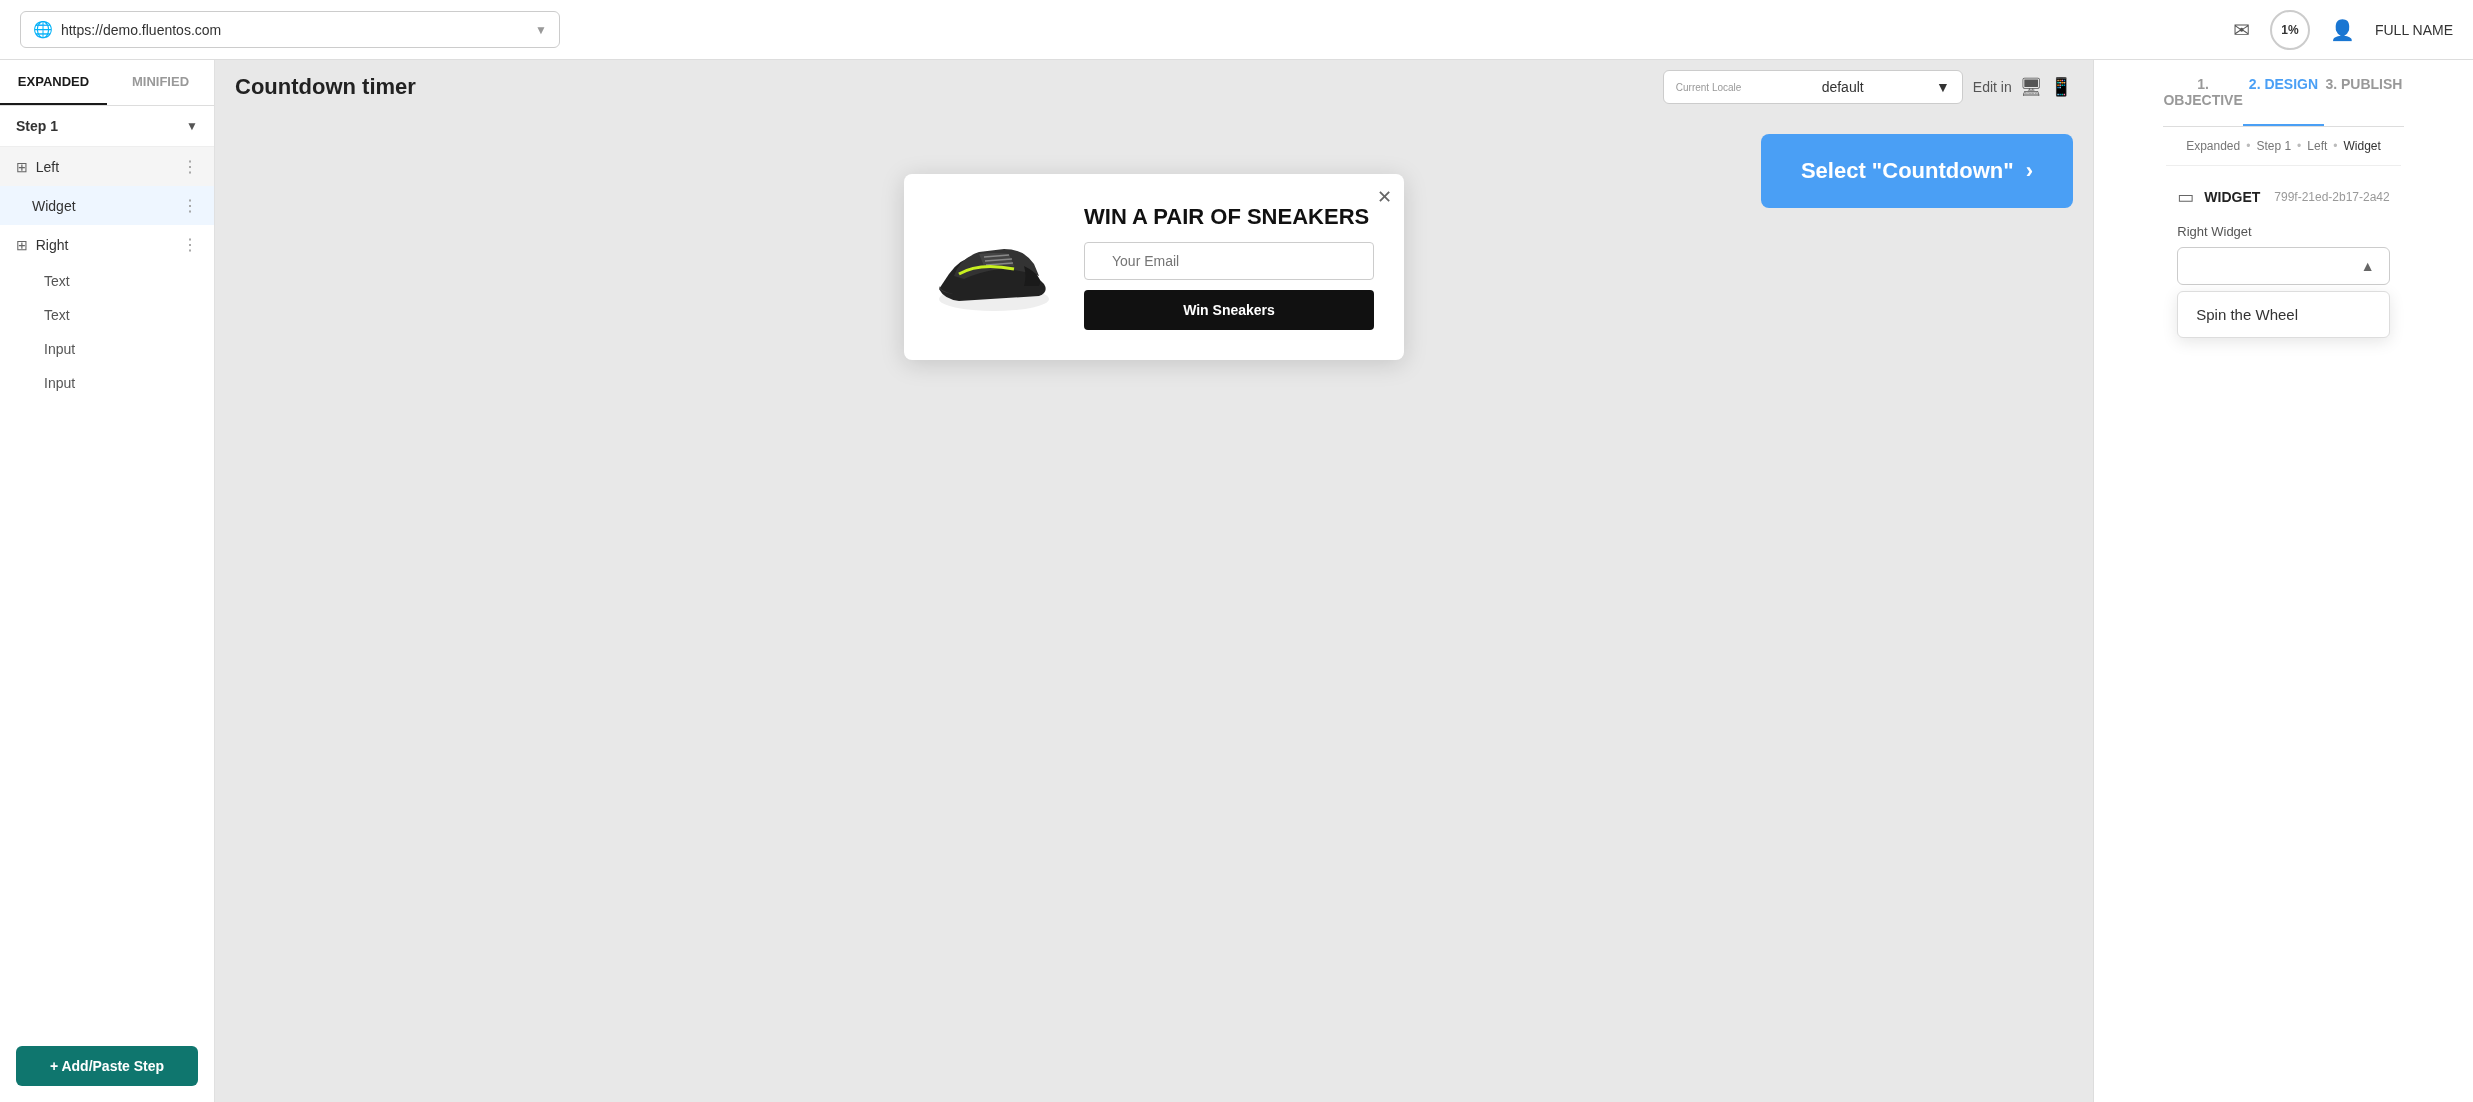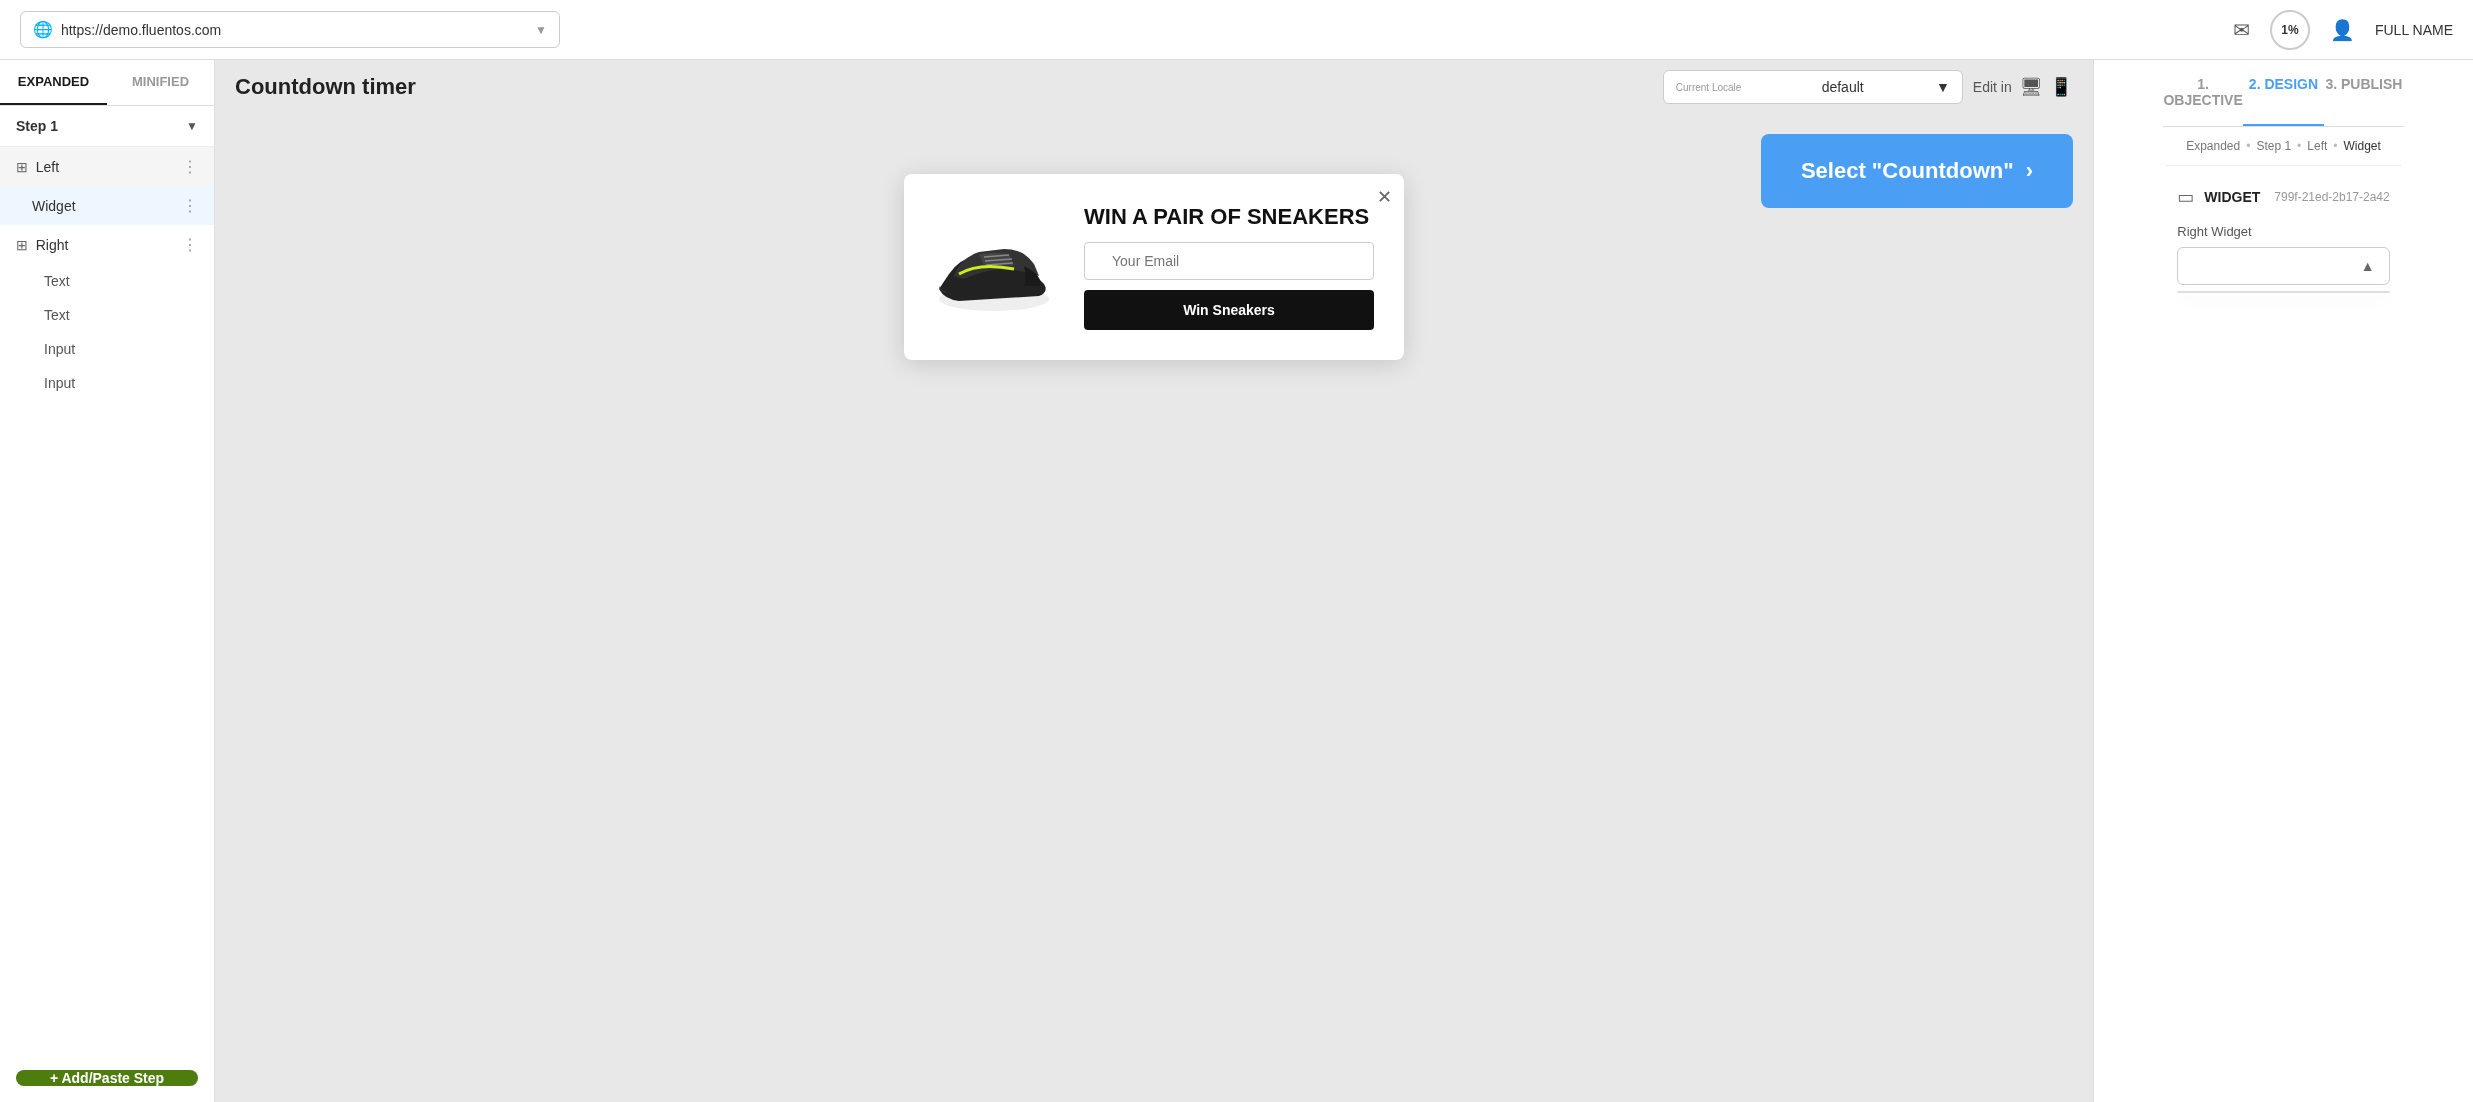--- a/index.html
+++ b/index.html
@@ -59,22 +59,22 @@
     .section-item.active { background: #f5f5f5; }
     .section-item-label { display: flex; align-items: center; gap: 8px; font-size: 14px; color: #333; }
     .section-icon { font-size: 14px; color: #666; }
     .section-dots { color: #999; font-size: 16px; cursor: pointer; }
 
     .subsection-item {
       padding: 9px 16px 9px 44px; font-size: 14px; color: #555; cursor: pointer;
     }
 
     .add-step-btn {
-      margin: 16px; background: #4d7c0f; color: #fff;
-      border: none; border-radius: 16px; font-size: 14px; font-weight: 600;
+      margin: 16px; padding: 12px; background: #0f766e; color: #fff;
+      border: none; border-radius: 6px; font-size: 14px; font-weight: 600;
       cursor: pointer; text-align: center;
     }
 
     
     .canvas-area {
       flex: 1; background: #e8e8e8; display: flex; flex-direction: column;
       overflow: hidden; position: relative;
     }
     .canvas-toolbar {
       display: flex; align-items: center; justify-content: space-between;
@@ -334,19 +334,20 @@
       </div>
 
       <div class="select-widget-label">Right Widget</div>
 
       <div class="dropdown-container">
         <div class="dropdown-trigger">
           <span></span>
           <span class="chevron">▲</span>
         </div>
         <div class="dropdown-menu">
+          <div class="dropdown-item">Spin the Wheel</div>
         </div>
       </div>
 
     </div>
   </div>
 
 </div>
 
 </body></html>

